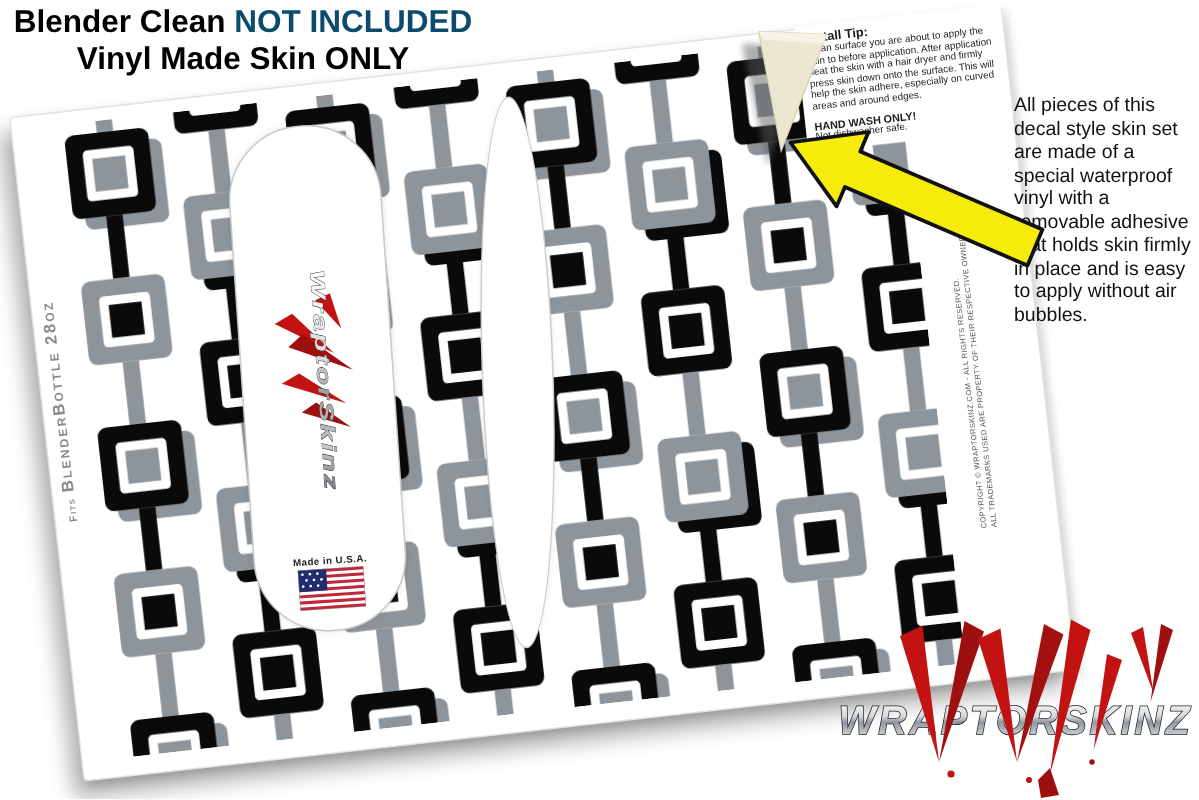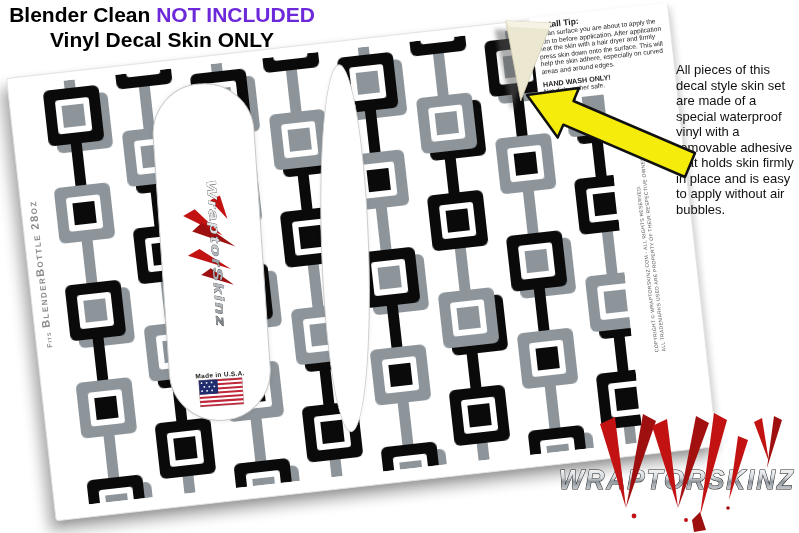--- a/index.html
+++ b/index.html
@@ -2,21 +2,21 @@
 <html><head>
 <meta charset="utf-8">
 <style>
   html,body{margin:0;padding:0;background:#fff;}
   .stage{position:relative;width:799px;height:533px;overflow:hidden;background:#fff;
          font-family:"Liberation Sans",sans-serif;}
 
   
   .header{position:absolute;left:2px;top:2px;width:320px;text-align:center;z-index:6;
           font-weight:bold;font-size:21px;line-height:25px;color:#000;letter-spacing:0;}
-  .header .hl{color:#6d28d9;}
+  .header .hl{color:#0c4a6e;}
 
   
   .sheet{position:absolute;left:6px;top:78px;width:664px;height:444px;background:#fff;
          transform:rotate(-6.4deg);transform-origin:0 0;z-index:1;
          border:1px solid #e3e3e3;border-radius:3px;
          box-shadow:-7px 10px 14px rgba(0,0,0,.32), 3px 3px 6px rgba(0,0,0,.12);}
   .patternArea{position:absolute;left:26px;top:8px;width:566px;height:424px;}
   .patternArea svg{display:block;width:100%;height:100%;}
 
   
@@ -63,21 +63,21 @@
   .brandText{position:absolute;left:556px;top:458px;z-index:7;}
   .claws{position:absolute;left:588px;top:408px;z-index:8;}
 </style>
 </head>
 <body>
 
 <div class="stage">
 
   <div class="header">
     <div><span>Blender Clean </span><span class="hl">NOT INCLUDED</span></div>
-    <div>Vinyl Decal Skin ONLY</div>
+    <div>Vinyl Made Skin ONLY</div>
   </div>
 
   <div class="sheet">
 
     <div class="patternArea">
       <svg viewBox="0 0 566 424" preserveAspectRatio="none">
         <defs>
           <pattern id="sqpat" width="148" height="196" patternUnits="userSpaceOnUse">
             <rect width="148" height="196" fill="#ffffff"></rect>
             <rect x="30" y="0" width="11" height="8" fill="#8d959b"></rect>

